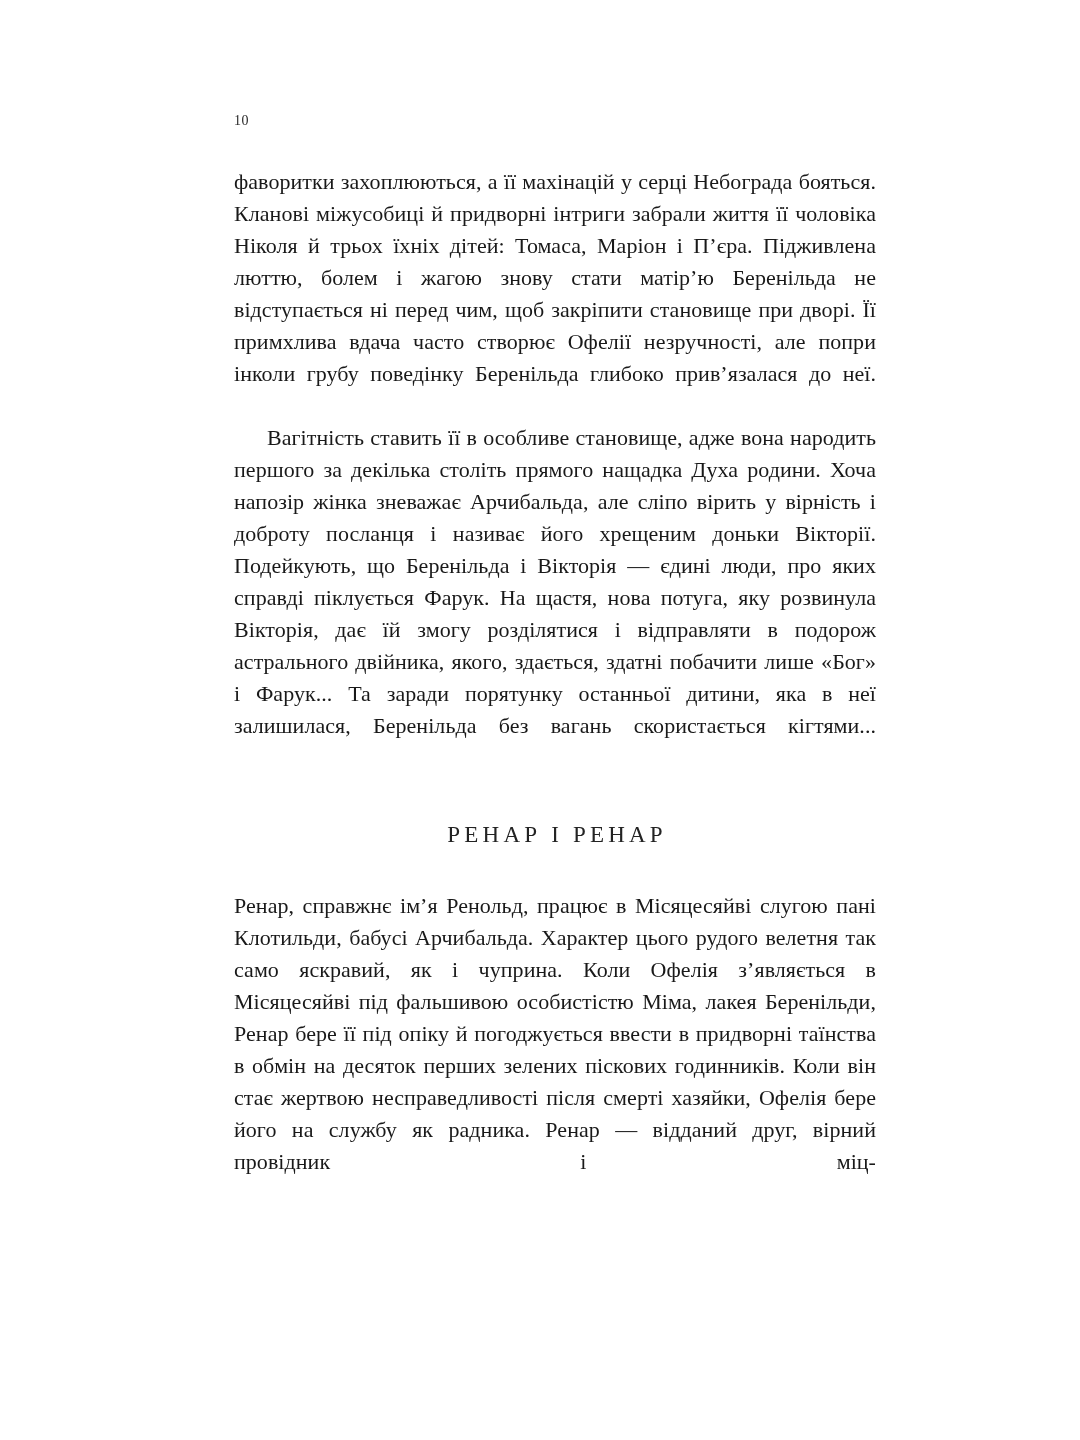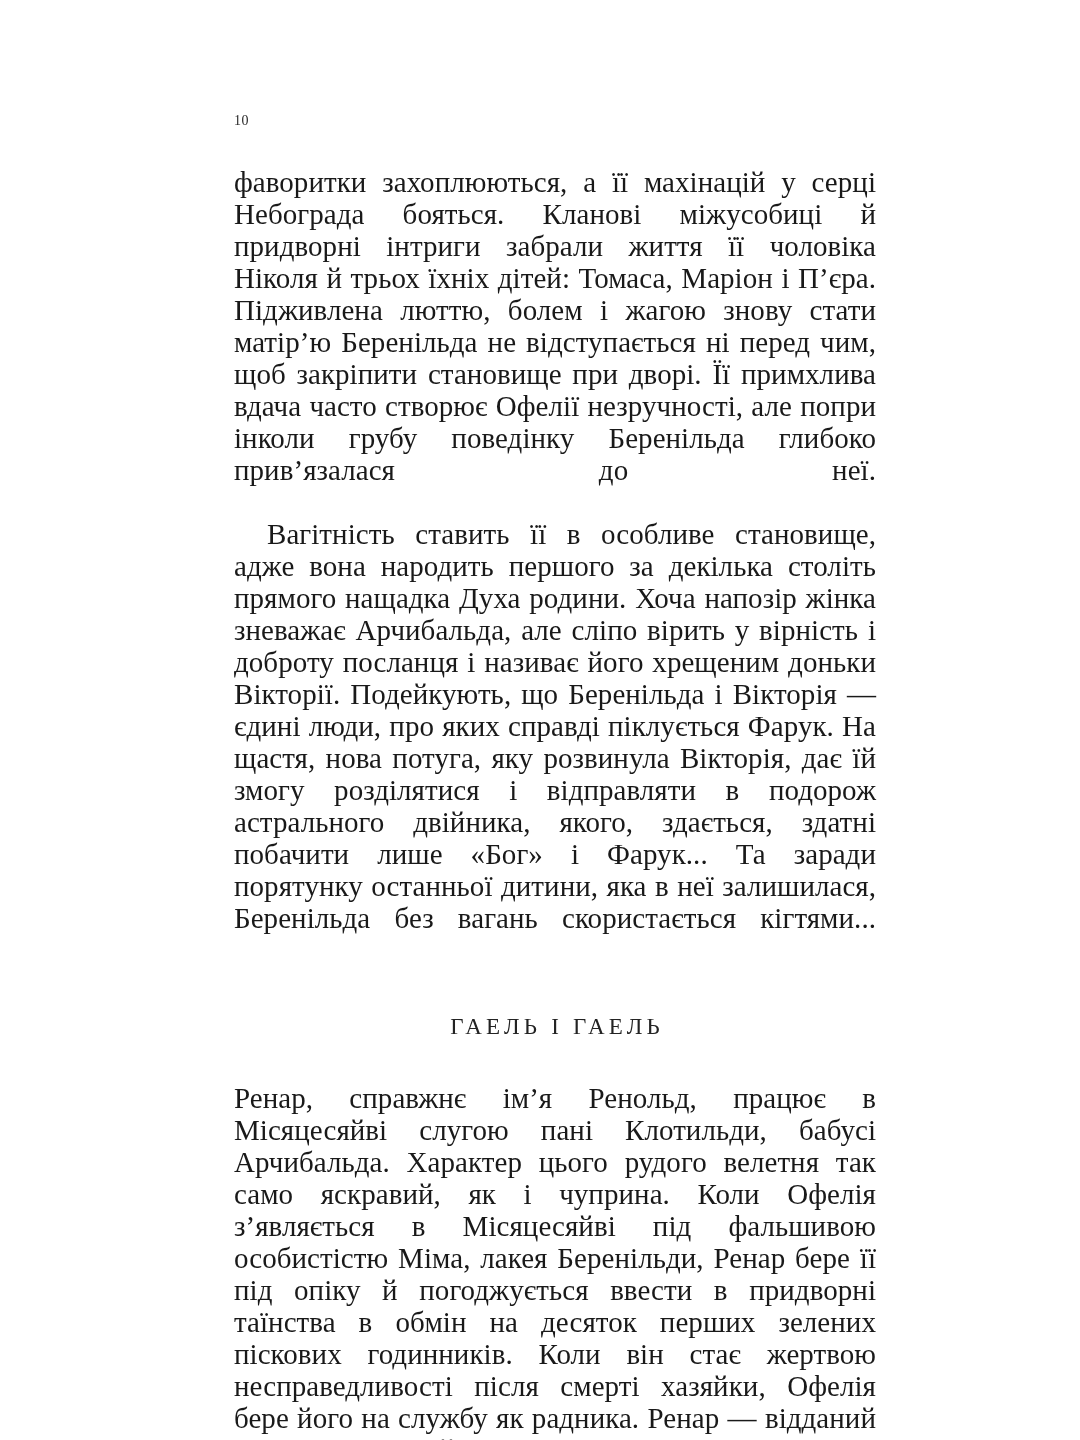--- a/index.html
+++ b/index.html
@@ -42,21 +42,21 @@
   
   .textblock {
     position: absolute;
     left: 234px;
     top: 166px;
     width: 642px;
   }
 
   p.body {
     margin: 0;
-    font-size: 29px;
+    font-size: 22px;
     line-height: 32.0px;
     text-align: justify;
     text-justify: inter-word;
     text-indent: 0;
     hyphens: manual;
     color: #191919;
     font-family: "Liberation Serif", "DejaVu Serif", serif;
     letter-spacing: 0.05px;
     word-spacing: 0.2px;
   }
@@ -97,20 +97,20 @@
   <div class="folio">10</div>
 
   <div class="textblock">
 
     <p class="body">фаворитки захоплюються, а її махінацій у серці Небограда бояться. Кланові міжусобиці й придворні інтриги забрали життя її чоловіка Ніколя й трьох їхніх дітей: Томаса, Маріон і П’єра. Підживлена люттю, болем і жагою знову стати матір’ю Беренільда не відступається ні перед чим, щоб закріпити становище при дворі. Її примхлива вдача часто створює Офелії незручності, але попри інколи грубу поведінку Беренільда глибоко прив’язалася до неї.</p>
 
     <p class="body indent">Вагітність ставить її в особливе становище, адже вона народить першого за декілька століть прямого нащадка Духа родини. Хоча напозір жінка зневажає Арчибальда, але сліпо вірить у вірність і доброту посланця і називає його хрещеним доньки Вікторії. Подейкують, що Беренільда і Вікторія — єдині люди, про яких справді піклується Фарук. На щастя, нова потуга, яку розвинула Вікторія, дає їй змогу розділятися і відправляти в подорож астрального двійника, якого, здається, здатні побачити лише «Бог» і Фарук... Та заради порятунку останньої дитини, яка в неї залишилася, Беренільда без вагань скористається кігтями...</p>
 
     <div class="gap-before-heading"></div>
 
-    <h2 class="section-heading">ГАЕЛЬ І ГАЕЛЬ</h2>
+    <h2 class="section-heading">РЕНАР І РЕНАР</h2>
 
     <div class="gap-after-heading"></div>
 
     <p class="body">Ренар, справжнє ім’я Ренольд, працює в Місяцесяйві слугою пані Клотильди, бабусі Арчибальда. Характер цього рудого велетня так само яскравий, як і чуприна. Коли Офелія з’являється в Місяцесяйві під фальшивою особистістю Міма, лакея Беренільди, Ренар бере її під опіку й погоджується ввести в придворні таїнства в обмін на десяток перших зелених піскових годинників. Коли він стає жертвою несправедливості після смерті хазяйки, Офелія бере його на службу як радника. Ренар — відданий друг, вірний провідник і міц-</p>
 
   </div>
 </div>
 
 </body></html>

